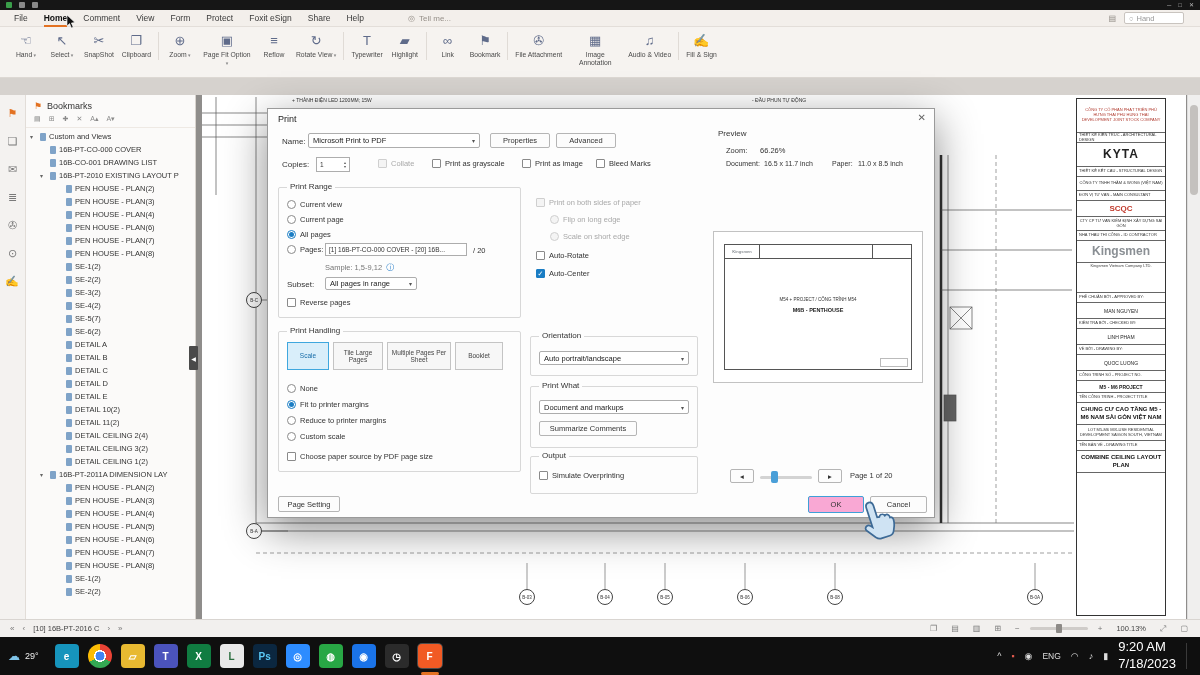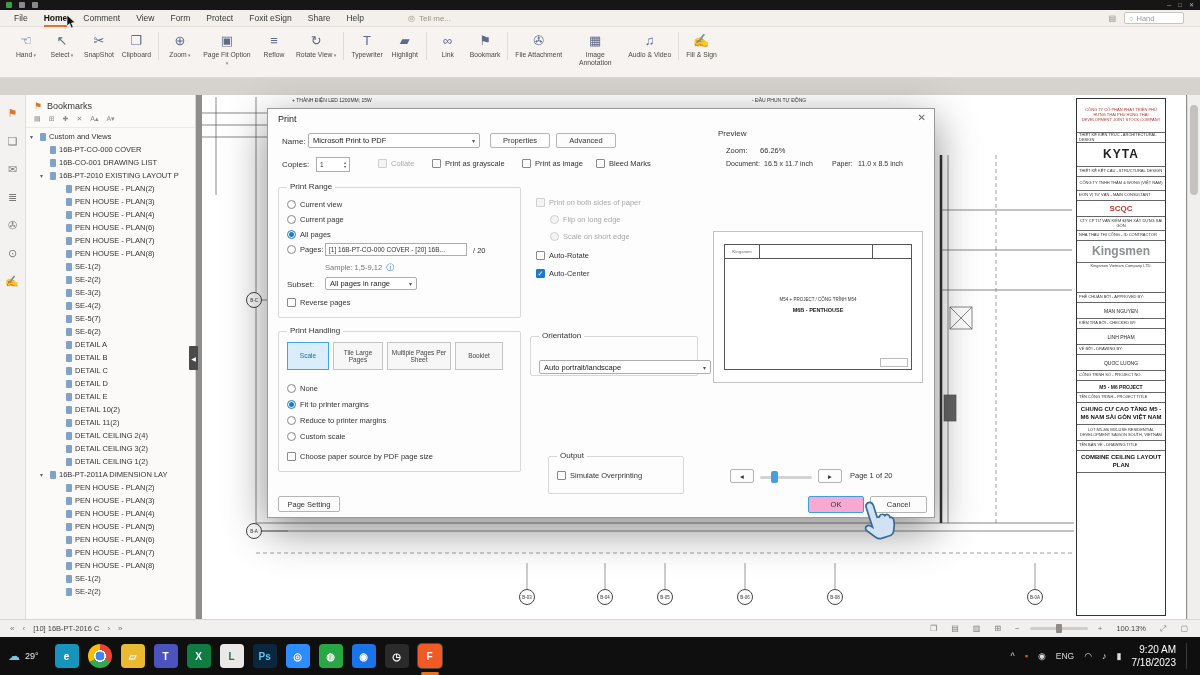--- a/index.html
+++ b/index.html
@@ -139,21 +139,21 @@
   .weather{display:flex;align-items:center;gap:5px;padding:0 12px 0 8px;color:#eee;font-size:9px}
   .wicon{color:#7ec3e8;font-size:12px}
   .apps{display:flex;gap:9px;margin-left:4px}
   .app-ico{width:24px;height:24px;border-radius:4px;display:flex;align-items:center;justify-content:center;font-size:10px;font-weight:bold;color:#fff;position:relative}
   .app-ico.chrome{border-radius:50%;background:radial-gradient(circle at 50% 50%,#4285f4 0 26%,#fff 27% 34%,rgba(0,0,0,0) 35%),conic-gradient(#ea4335 0 120deg,#34a853 0 240deg,#fbbc05 0 360deg)}
   .app-ico.active{box-shadow:0 0 0 1px rgba(255,255,255,.25)}
   .app-ico.active::after{content:"";position:absolute;left:3px;right:3px;bottom:-7px;height:3px;background:#e37222;border-radius:2px}
   .tray{margin-left:auto;display:flex;align-items:center;gap:10px;padding-right:8px}
   .tray-ico{font-size:9px;color:#ddd}
   .tray-ico.txt{font-size:8.5px}
-  .clockbox{text-align:right;font-size:10px;color:#fff;line-height:1.3}
+  .clockbox{font-size:13px;color:#fff;line-height:1.3}
   .notif{width:5px;height:26px;border-left:1px solid #3a3a3a}
 </style>
 </head>
 <body>
 
 <div class="app">
 
   <div class="titlebar">
     <div class="tb-left">
       <span class="tb-dot" style="background:#3a9e4a"></span>
@@ -688,28 +688,36 @@
         <span class="c"></span>
         <span>Auto-Rotate</span>
       </div>
     <div class="ctl" style="left:268px;top:160px">
         <span class="c on"></span>
         <span>Auto-Center</span>
       </div>
 
     <div class="grp" style="left:262px;top:227px;width:168px;height:40px">
       <span class="grp-t">Orientation</span>
-      <div class="combo" style="left:8px;top:23px;width:172px;height:14px">
+      <div class="combo" style="left:8px;top:14px;width:150px;height:14px">
         <span>Auto portrait/landscape</span>
           <span class="car">▾</span>
       </div>
     </div>
 
-
-    <div class="grp" style="left:280px;top:347px;width:136px;height:38px">
+    <div class="grp" style="left:262px;top:277px;width:168px;height:62px">
+      <span class="grp-t">Print What</span>
+      <div class="combo" style="left:8px;top:13px;width:150px;height:14px">
+        <span>Document and markups</span>
+          <span class="car">▾</span>
+      </div>
+      <div class="btn" style="left:8px;top:34px;width:98px;height:15px">Summarize Comments</div>
+    </div>
+
+    <div class="grp" style="left:262px;top:347px;width:168px;height:38px">
       <span class="grp-t">Output</span>
       <div class="ctl" style="left:8px;top:14px">
           <span class="c"></span>
           <span>Simulate Overprinting</span>
         </div>
     </div>
 
     <span class="lbl" style="left:450px;top:20px">Preview</span>
     <span class="lbl sm" style="left:458px;top:37px">Zoom:</span>
     <span class="lbl sm" style="left:492px;top:37px">66.26%</span>

